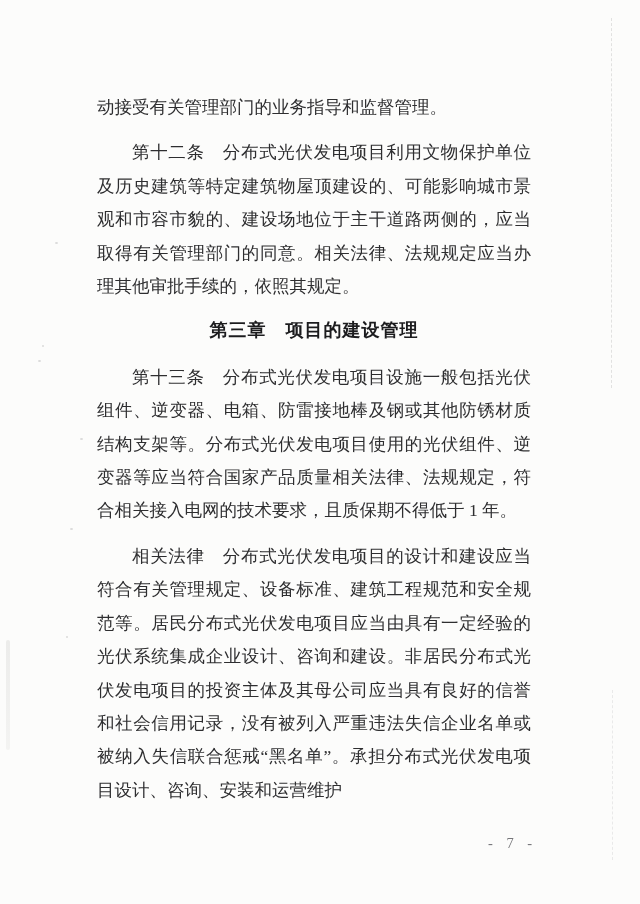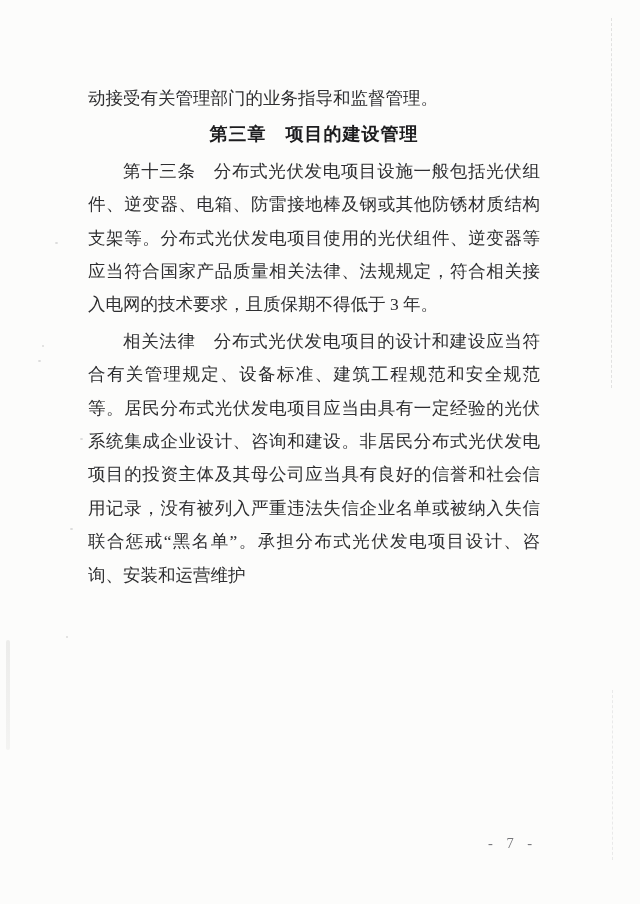--- a/index.html
+++ b/index.html
@@ -24,28 +24,28 @@
     position:absolute;
     left:85px;top:79px;
     width:458px;
     color:var(--ink);
     font-size:17.5px;
     line-height:33.4px;
     text-align:justify;
     text-justify:inter-ideograph;
   }
   .text-block p{
-    margin:3px;
+    margin:12px;
     word-break:break-all;
   }
   .text-block p.indent{ text-indent:2em; }
   .chapter-heading{
     margin:0;
     text-align:center;
-    font-family:Liberation Sans, sans-serif;
+    font-family:Liberation Mono, monospace;
     font-weight:700;
     font-size:18px;
     line-height:33.4px;
     color:var(--heading-ink);
     letter-spacing:1px;
   }
   .page-number{
     position:absolute;
     left:488px;top:835px;
     width:110px;
@@ -81,22 +81,23 @@
     border-radius:2px;
   }
 </style>
 </head>
 <body>
 
 <div class="page">
 
   <div class="text-block">
     <p>动接受有关管理部门的业务指导和监督管理。</p>
+    <p class="indent">第十二条　分布式光伏发电项目利用文物保护单位及历史建筑等特定建筑物屋顶建设的、可能影响城市景观和市容市貌的、建设场地位于主干道路两侧的，应当取得有关管理部门的同意。相关法律、法规规定应当办理其他审批手续的，依照其规定。</p>
     <p class="chapter-heading">第三章　项目的建设管理</p>
-    <p class="indent">第十三条　分布式光伏发电项目设施一般包括光伏组件、逆变器、电箱、防雷接地棒及钢或其他防锈材质结构支架等。分布式光伏发电项目使用的光伏组件、逆变器等应当符合国家产品质量相关法律、法规规定，符合相关接入电网的技术要求，且质保期不得低于 3 年。</p>
+    <p class="indent">第十三条　分布式光伏发电项目设施一般包括光伏组件、逆变器、电箱、防雷接地棒及钢或其他防锈材质结构支架等。分布式光伏发电项目使用的光伏组件、逆变器等应当符合国家产品质量相关法律、法规规定，符合相关接入电网的技术要求，且质保期不得低于 1 年。</p>
     <p class="indent">相关法律　分布式光伏发电项目的设计和建设应当符合有关管理规定、设备标准、建筑工程规范和安全规范等。居民分布式光伏发电项目应当由具有一定经验的光伏系统集成企业设计、咨询和建设。非居民分布式光伏发电项目的投资主体及其母公司应当具有良好的信誉和社会信用记录，没有被列入严重违法失信企业名单或被纳入失信联合惩戒“黑名单”。承担分布式光伏发电项目设计、咨询、安装和运营维护</p>
   </div>
 
   <div class="page-number">- 7 -</div>
 
   <div class="edge-noise"></div>
   <div class="edge-noise2"></div>
   <div class="smudge"></div>
   <div class="speck" style="left:55px;top:242px;width:3px;height:2px;"></div>
   <div class="speck" style="left:42px;top:345px;width:2px;height:2px;"></div>

